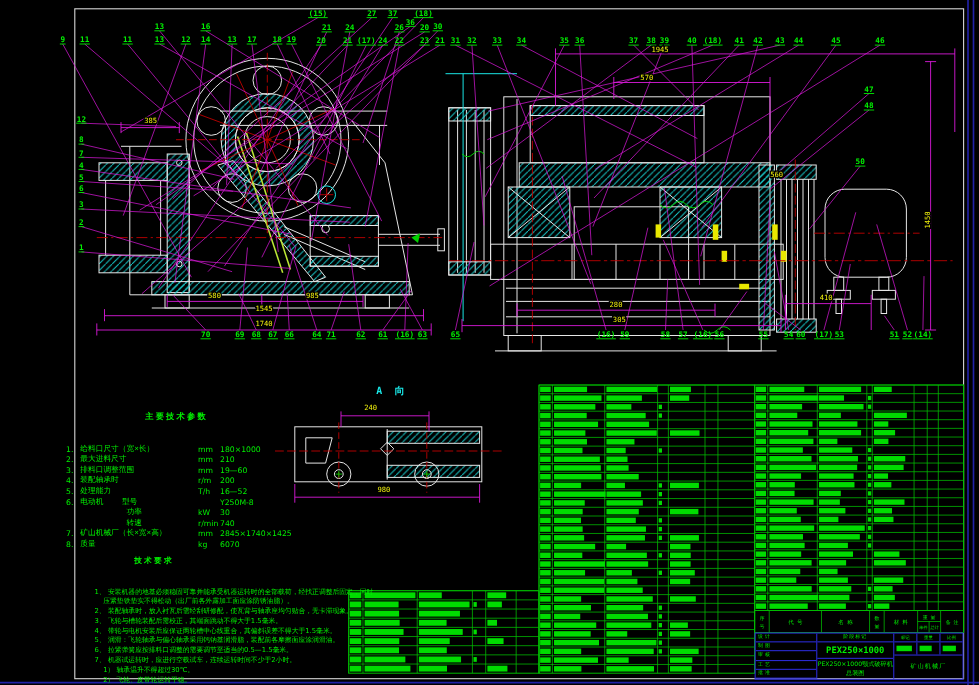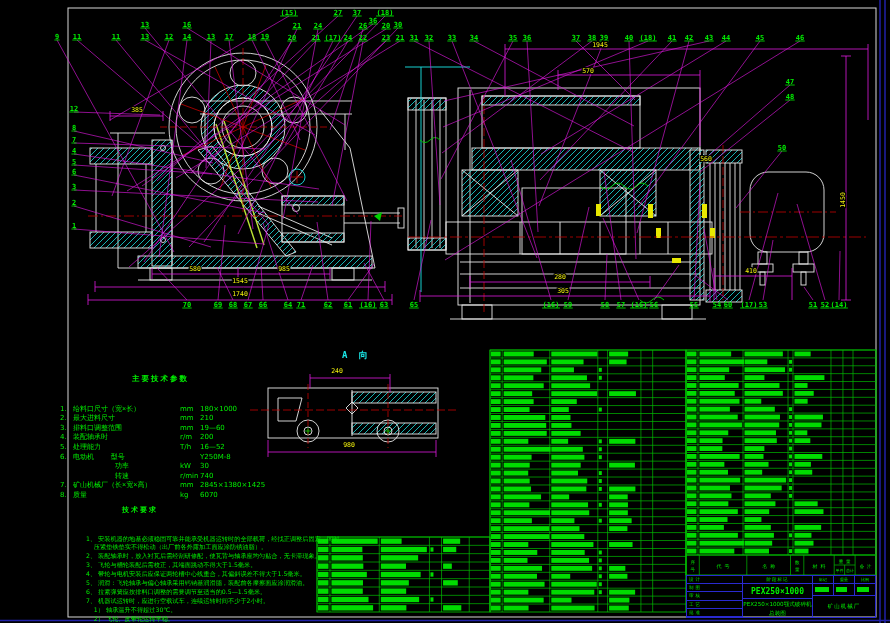--- a/index.html
+++ b/index.html
@@ -962,21 +962,21 @@
   <div class="ptitle">主要技术参数</div>
   <div id="param-rows">
         <div class="prow"><span class="p-no">1.</span><span class="p-name">给料口尺寸（宽×长）</span><span class="p-unit">mm</span><span class="p-val">180×1000</span></div>
         <div class="prow"><span class="p-no">2.</span><span class="p-name">最大进料尺寸</span><span class="p-unit">mm</span><span class="p-val">210</span></div>
         <div class="prow"><span class="p-no">3.</span><span class="p-name">排料口调整范围</span><span class="p-unit">mm</span><span class="p-val">19—60</span></div>
         <div class="prow"><span class="p-no">4.</span><span class="p-name">装配轴承时</span><span class="p-unit">r/m</span><span class="p-val">200</span></div>
         <div class="prow"><span class="p-no">5.</span><span class="p-name">处理能力</span><span class="p-unit">T/h</span><span class="p-val">16—52</span></div>
         <div class="prow"><span class="p-no">6.</span><span class="p-name">电动机    型号</span><span class="p-unit"></span><span class="p-val">Y250M-8</span></div>
         <div class="prow"><span class="p-no"></span><span class="p-name">          功率</span><span class="p-unit">kW</span><span class="p-val">30</span></div>
         <div class="prow"><span class="p-no"></span><span class="p-name">          转速</span><span class="p-unit">r/min</span><span class="p-val">740</span></div>
-        <div class="prow"><span class="p-no">7.</span><span class="p-name">矿山机械厂（长×宽×高）</span><span class="p-unit">mm</span><span class="p-val">2845×1380×1425</span></div>
+        <div class="prow"><span class="p-no">7.</span><span class="p-name">矿山机械厂（长×宽×高）</span><span class="p-unit">mm</span><span class="p-val">2845×1740×1425</span></div>
         <div class="prow"><span class="p-no">8.</span><span class="p-name">质量</span><span class="p-unit">kg</span><span class="p-val">6070</span></div>
       </div>
 </div>
 
 <div id="reqs" class="overlay">
   <div class="rtitle">技术要求</div>
   <div id="req-lines"><div>1、 安装机器的地基必须稳固可靠并能承受机器运转时的全部载荷，经找正调整后固定，同时</div><div>    压紧垫铁垫实不得松动（出厂前各外露加工面应涂防锈油脂）。</div><div>2、 装配轴承时，放入衬瓦后需经刮研修配，使瓦背与轴承座均匀贴合，无卡滞现象。</div><div>3、 飞轮与槽轮装配后需校正，其端面跳动不得大于1.5毫米。</div><div>4、 带轮与电机安装后应保证两轮槽中心线重合，其偏斜误差不得大于1.5毫米。</div><div>5、 润滑：飞轮轴承与偏心轴承采用钙钠基润滑脂，装配前各摩擦面应涂润滑油。</div><div>6、 拉紧弹簧应按排料口调整的需要调节至适当的0.5—1.5毫米。</div><div>7、 机器试运转时，应进行空载试车，连续运转时间不少于2小时。</div><div>    1） 轴承温升不得超过30℃。</div><div>    2） 飞轮、皮带轮运转平稳。</div></div>
 </div>
 
 <div id="titleblock" class="overlay">

